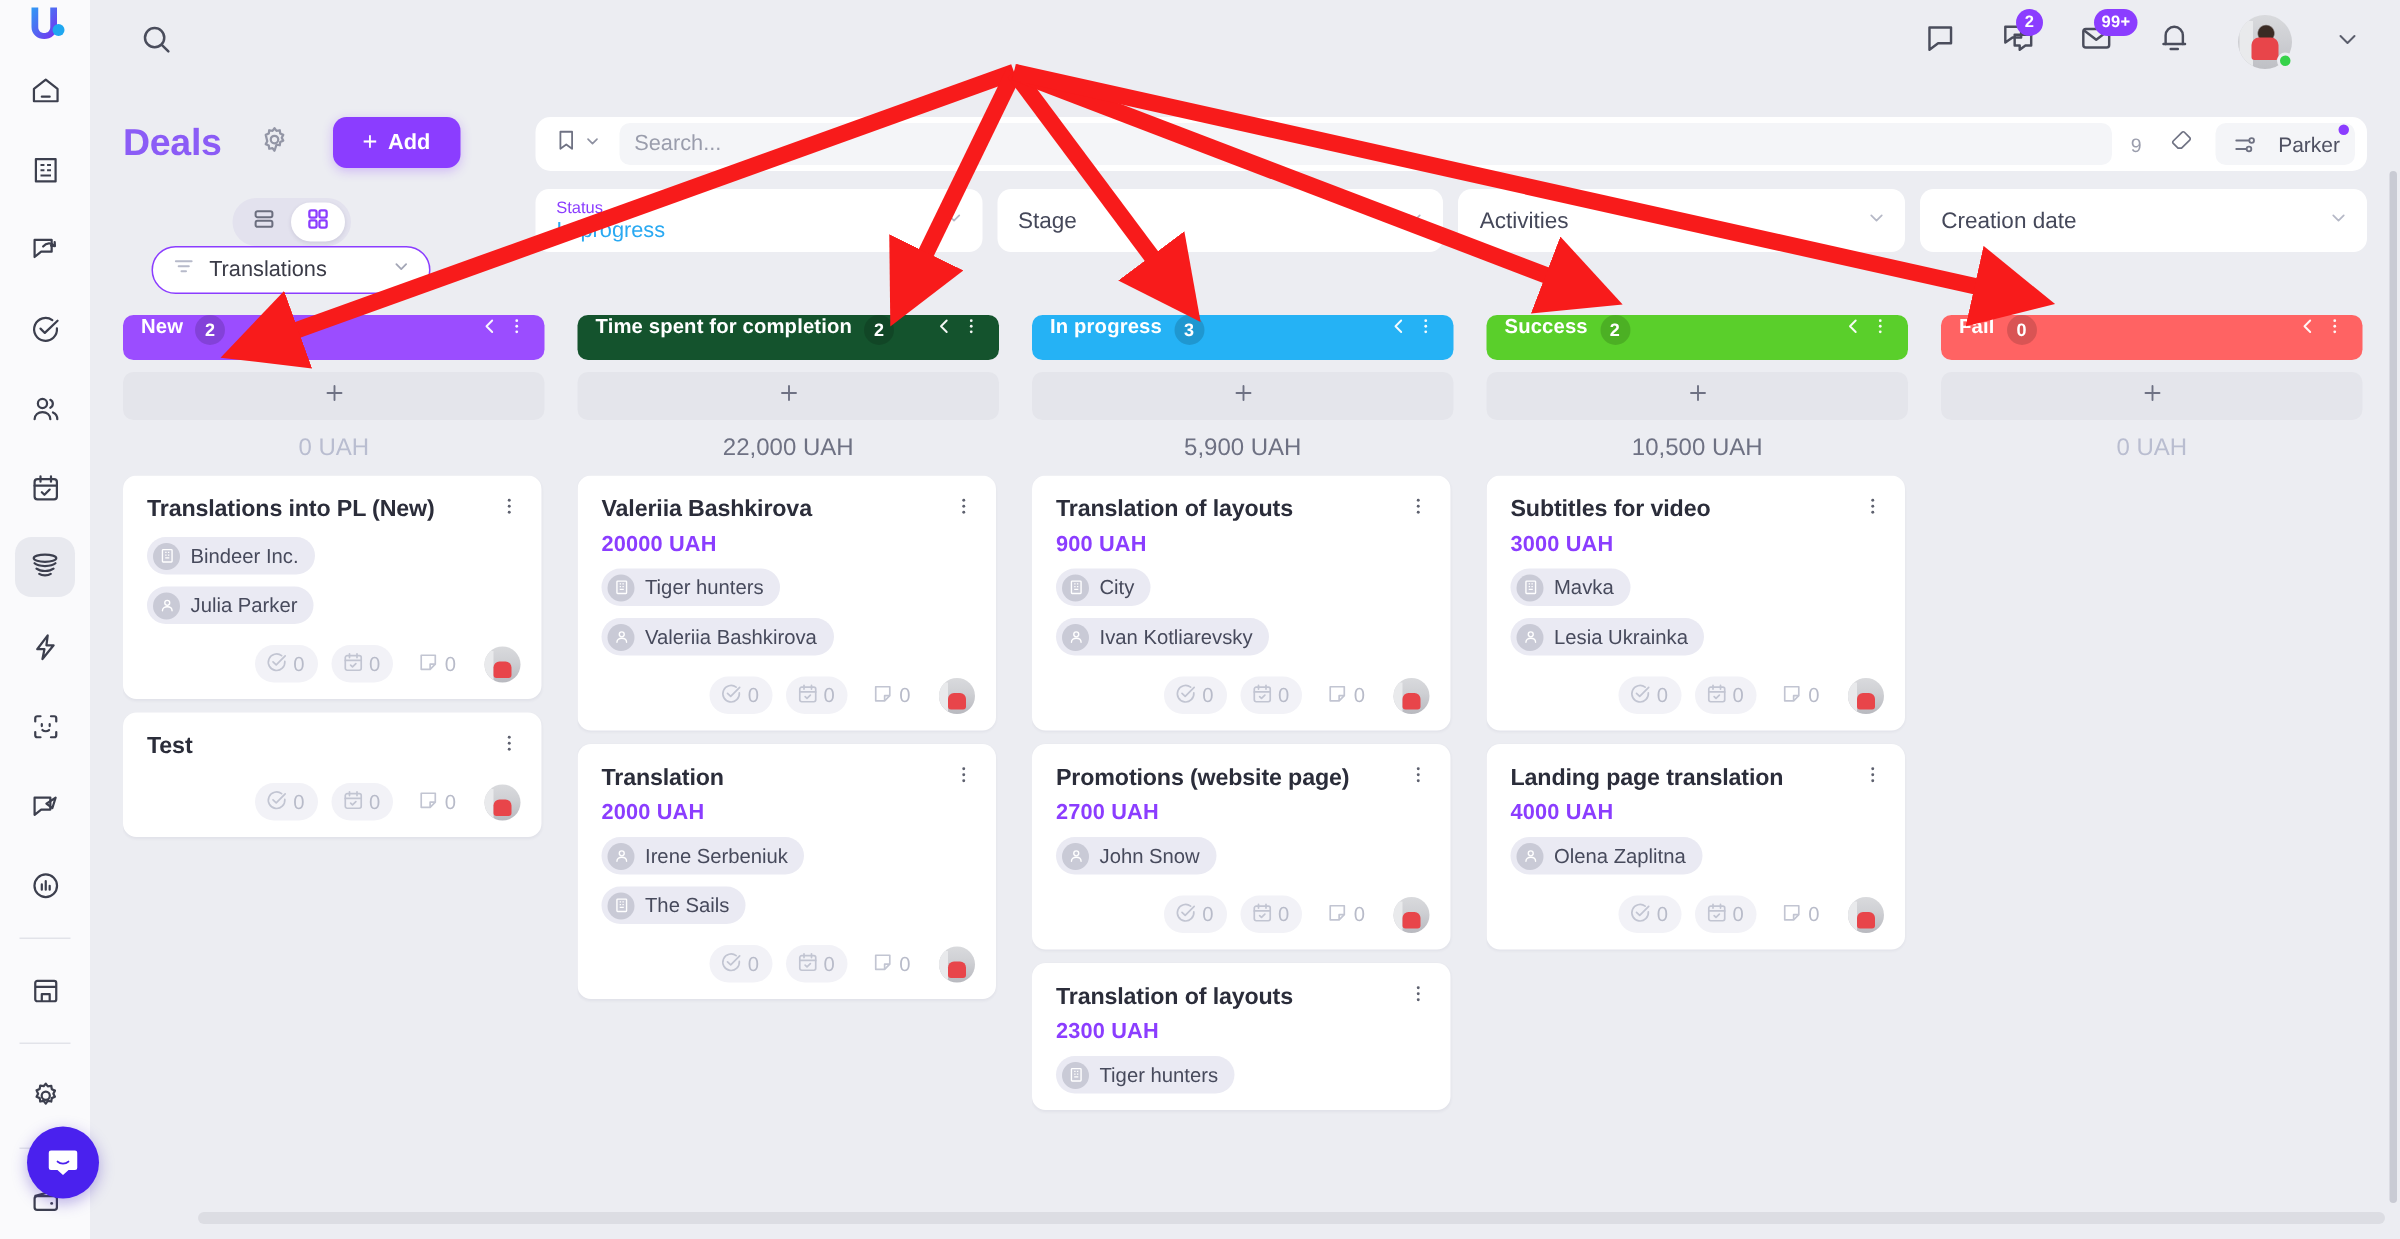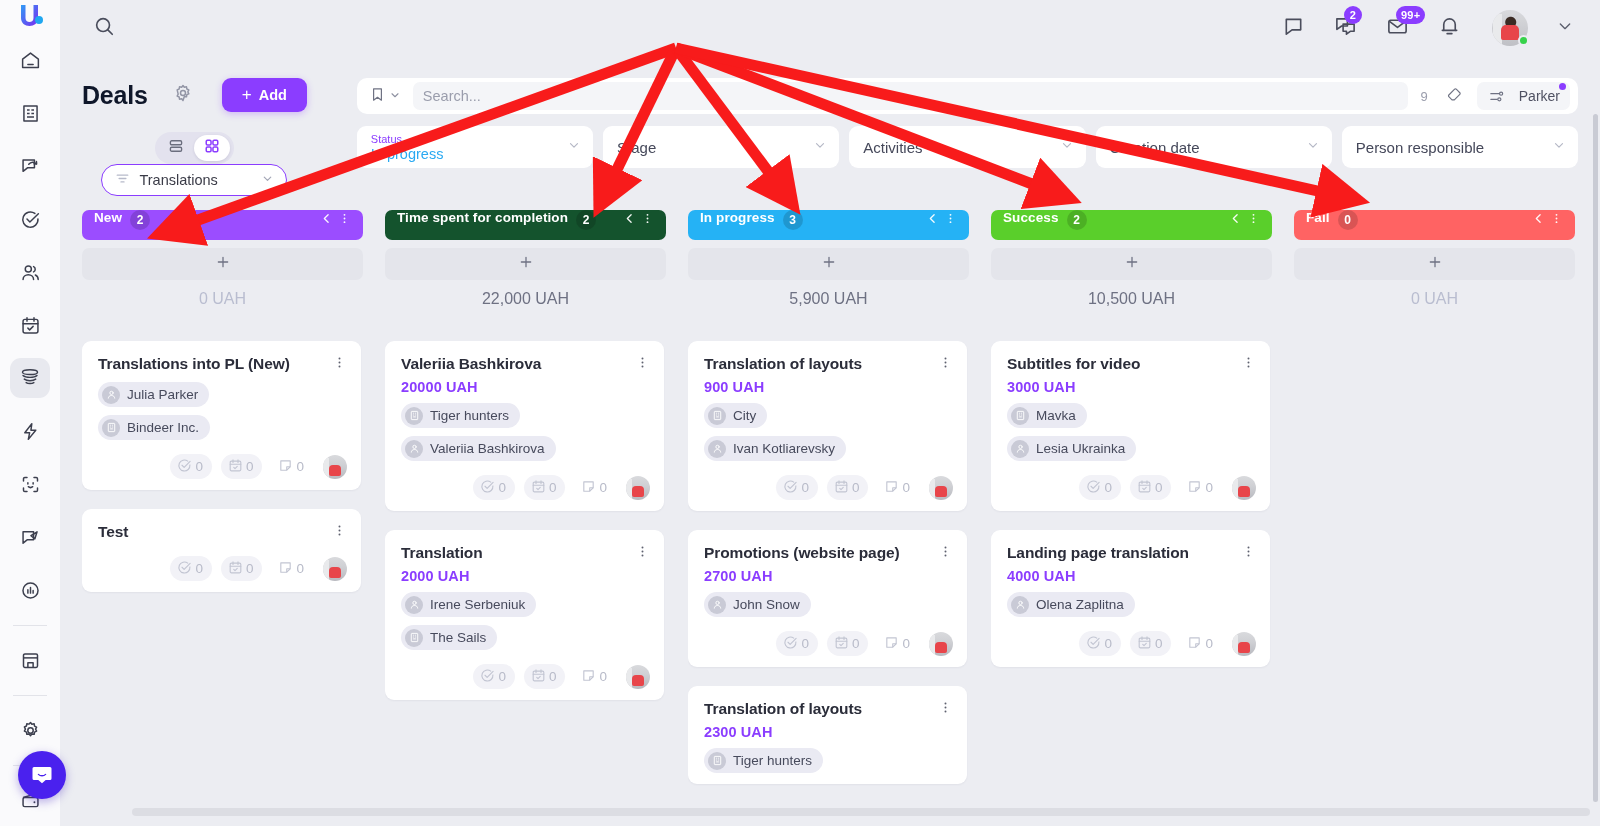--- a/index.html
+++ b/index.html
@@ -88,21 +88,21 @@
   
   .content {
     flex: 1; background: #ECEDF2; border-top-left-radius: 16px;
     display: flex; flex-direction: column; min-height: 0;
     position: relative;
   }
 
   .page-head { display: flex; align-items: flex-start; padding: 18px 22px 0 22px; }
   .head-left { display: flex; flex-direction: column; }
   .title-row { display: flex; align-items: center; gap: 22px; height: 42px;}
-  .page-title { font-size: 25px; font-weight: 700; color: #0f172a; letter-spacing: -.2px; }
+  .page-title { font-size: 25px; font-weight: 700; color: #8b5cf6; letter-spacing: -.2px; }
   .gear-btn { width: 26px; height: 26px; display:flex; align-items:center; justify-content:center; cursor:pointer; }
   .add-btn {
     background: #8B3DFF; color: #fff;
     height: 34px; padding: 0 20px; border: none; border-radius: 9px;
     font-size: 14.5px; font-weight: 600; font-family: inherit;
     display: flex; align-items: center; gap: 7px; cursor: pointer;
     box-shadow: 0 2px 7px rgba(139,61,255,.30);
     margin-left: 4px;
   }
   .add-btn .plus { font-size: 17px; font-weight: 500; line-height: 1; margin-top:-1px; }
@@ -180,21 +180,21 @@
   .col-collapse, .col-menu { width: 18px; height: 20px; display:flex; align-items:center; justify-content:center; cursor:pointer; opacity:.95; }
 
   .col-add {
     height: 32px; background: #E4E5EB; border-radius: 7px;
     margin-top: 8px; display: flex; align-items: center; justify-content: center;
     cursor: pointer;
   }
   .col-total { text-align: center; font-size: 16px; color: #6E7183; padding: 10px 0 9px 0; }
   .col-total.zero { color: #B9BDD0; }
 
-  .col-cards { flex: 1; min-height: 0; overflow: hidden; display: flex; flex-direction: column; gap: 19px; padding-right: 2px; position: relative; margin-top: 24px;}
+  .col-cards { flex: 1; min-height: 0; overflow: hidden; display: flex; flex-direction: column; gap: 9px; padding-right: 2px; position: relative;}
 
   .card {
     background: #fff; border-radius: 9px; padding: 13px 14px 11px 16px;
     box-shadow: 0 1px 2px rgba(50,50,93,.06);
     flex: 0 0 auto;
   }
   .card-top { display: flex; align-items: flex-start; }
   .card-title { font-size: 15.5px; font-weight: 700; color: #2B2D3A; flex: 1; line-height: 20px; letter-spacing: -.1px;}
   .card-kebab { width: 16px; height: 18px; display:flex; align-items:center; justify-content:center; cursor:pointer; flex:0 0 16px; margin-top:1px;}
   .card-amount { font-size: 14.5px; font-weight: 700; color: #8B3DFF; margin-top: 5px; letter-spacing: .1px; }
@@ -591,30 +591,20 @@
               </div>
               <span>
                 <svg width="14" height="14" viewBox="0 0 24 24" fill="none" stroke="#B5B8C6" stroke-width="2" stroke-linecap="round" stroke-linejoin="round">
                     <path d="M6 9.5l6 6 6-6"></path>
                   </svg>
               </span>
             </div>
             <div class="select-box">
               <div class="txtcol">
                 <span class="plain">Creation date</span>
-              </div>
-              <span>
-                <svg width="14" height="14" viewBox="0 0 24 24" fill="none" stroke="#B5B8C6" stroke-width="2" stroke-linecap="round" stroke-linejoin="round">
-                    <path d="M6 9.5l6 6 6-6"></path>
-                  </svg>
-              </span>
-            </div>
-            <div class="select-box">
-              <div class="txtcol">
-                <span class="plain">Person responsible</span>
               </div>
               <span>
                 <svg width="14" height="14" viewBox="0 0 24 24" fill="none" stroke="#B5B8C6" stroke-width="2" stroke-linecap="round" stroke-linejoin="round">
                     <path d="M6 9.5l6 6 6-6"></path>
                   </svg>
               </span>
             </div>
           </div>
         </div>
       </div>
@@ -652,35 +642,35 @@
                     <div class="card-kebab">
                       <span><svg width="13" height="15" viewBox="0 0 24 24" fill="#5E616F">
                           <circle cx="12" cy="4.6" r="1.8"></circle>
                           <circle cx="12" cy="12" r="1.8"></circle>
                           <circle cx="12" cy="19.4" r="1.8"></circle>
                         </svg></span>
                     </div>
                   </div>
                   <div><span class="tag">
                       <span class="t-ico">
+                        <svg width="11" height="11" viewBox="0 0 24 24" fill="none" stroke="#fff" stroke-width="2" stroke-linejoin="round">
+                          <rect x="5" y="3" width="14" height="18" rx="1"></rect>
+                          <path d="M9 7h2M13 7h2M9 11h2M13 11h2M9 15h6"></path>
+                        </svg>
+                      </span>
+                      <span class="t-txt">Bindeer Inc.</span>
+                    </span></div>
+                  <div><span class="tag">
+                      <span class="t-ico">
                         <svg width="11" height="11" viewBox="0 0 24 24" fill="none" stroke="#fff" stroke-width="2" stroke-linecap="round">
                           <circle cx="12" cy="8.5" r="3.6"></circle>
                           <path d="M5 20c0-3.6 3.1-5.8 7-5.8s7 2.2 7 5.8"></path>
                         </svg>
                       </span>
                       <span class="t-txt">Julia Parker</span>
-                    </span></div>
-                  <div><span class="tag">
-                      <span class="t-ico">
-                        <svg width="11" height="11" viewBox="0 0 24 24" fill="none" stroke="#fff" stroke-width="2" stroke-linejoin="round">
-                          <rect x="5" y="3" width="14" height="18" rx="1"></rect>
-                          <path d="M9 7h2M13 7h2M9 11h2M13 11h2M9 15h6"></path>
-                        </svg>
-                      </span>
-                      <span class="t-txt">Bindeer Inc.</span>
                     </span></div>
                   <div class="card-foot">
                     <span class="stat">
                       <span><svg width="15" height="15" viewBox="0 0 24 24" fill="none" stroke="#C2C5D2" stroke-width="1.8" stroke-linecap="round" stroke-linejoin="round">
                           <path d="M20.6 11.1A8.8 8.8 0 1 1 17.2 5"></path>
                           <path d="M8 11.6l3.4 3.3L21 5.3"></path>
                         </svg></span>
                       <span>0</span>
                     </span>
                     <span class="stat">

